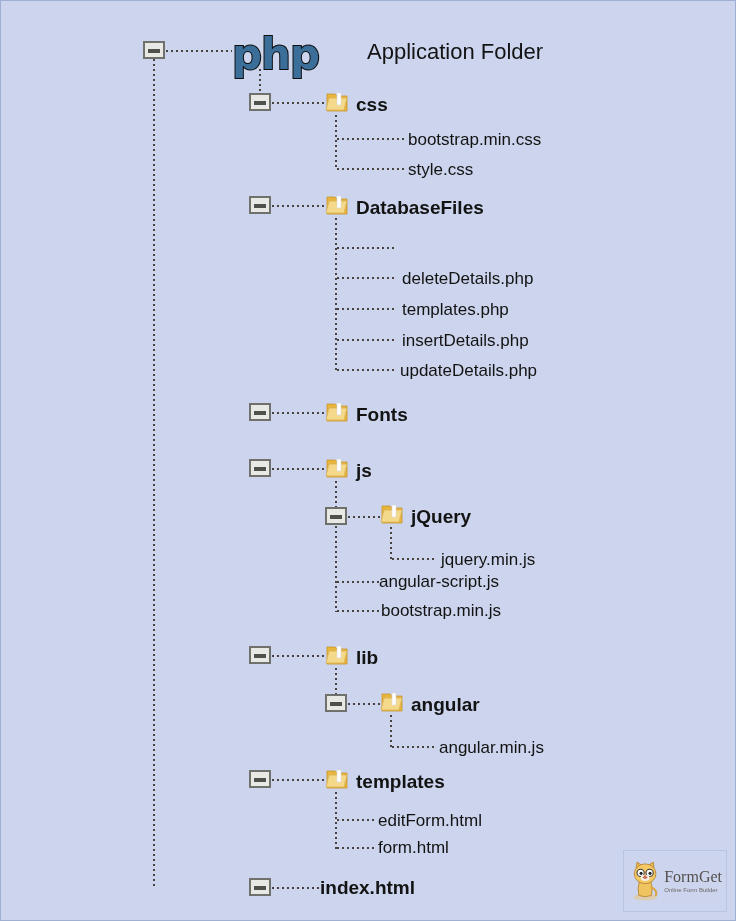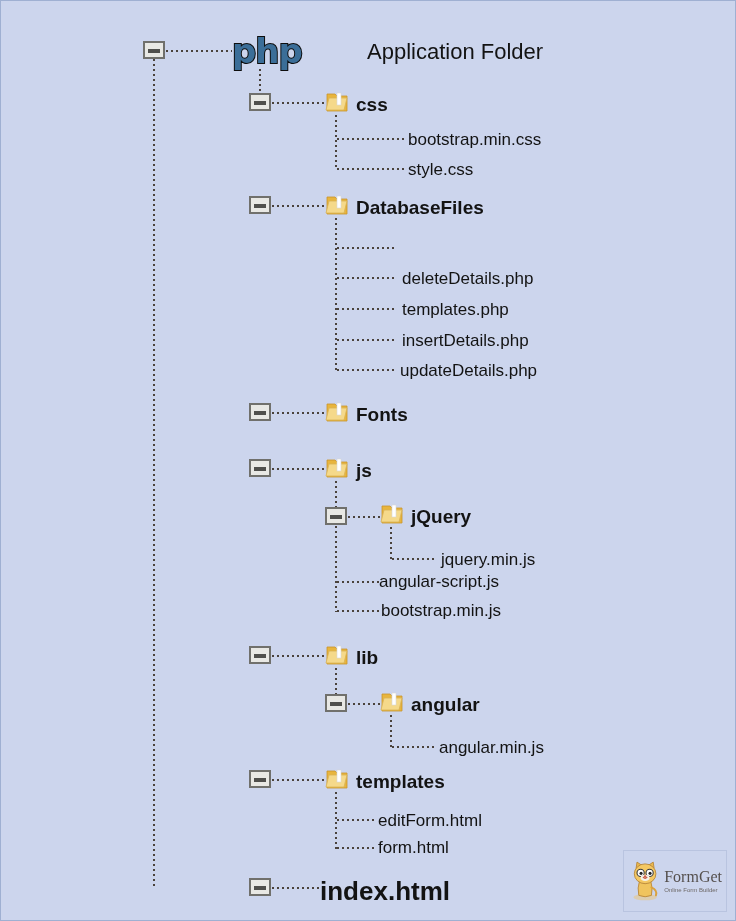--- a/index.html
+++ b/index.html
@@ -63,21 +63,21 @@
     position: absolute;
     width: 26px;
     height: 26px;
   }
 
   
   .phplogo {
     position: absolute;
     font-family: "DejaVu Sans", sans-serif;
     font-weight: bold;
-    font-size: 34px;
+    font-size: 42px;
     letter-spacing: -1px;
     color: #3b6e98;
     -webkit-text-stroke: 2px #0d0d0d;
     paint-order: stroke fill;
     line-height: 1;
     white-space: nowrap;
   }
 
   
   .label {
@@ -93,21 +93,21 @@
   .label.file-label {
     font-weight: normal;
     font-size: 17px;
   }
   .label.root-label {
     font-weight: normal;
     font-size: 22px;
   }
   .label.index-label {
     font-weight: bold;
-    font-size: 26px;
+    font-size: 19px;
   }
 
   
   #watermark {
     position: absolute;
     right: 8px;
     bottom: 8px;
     width: 104px;
     height: 62px;
     display: flex;

